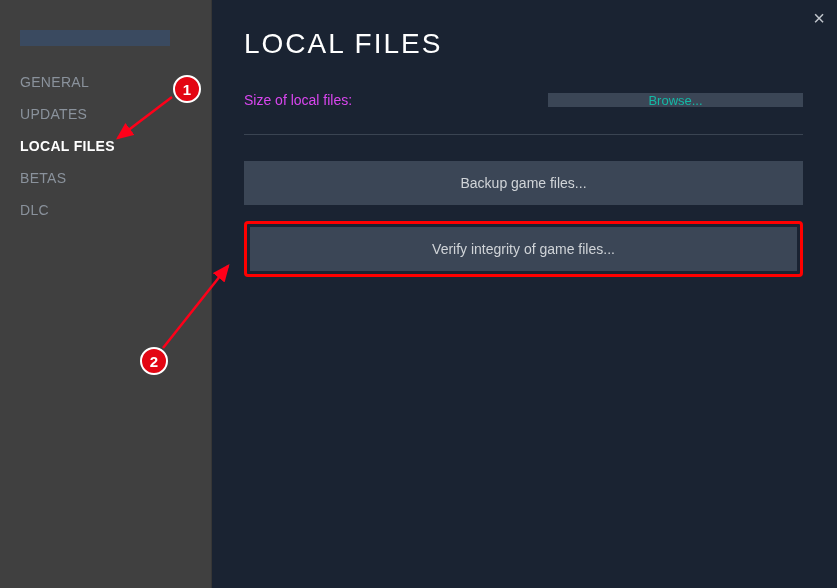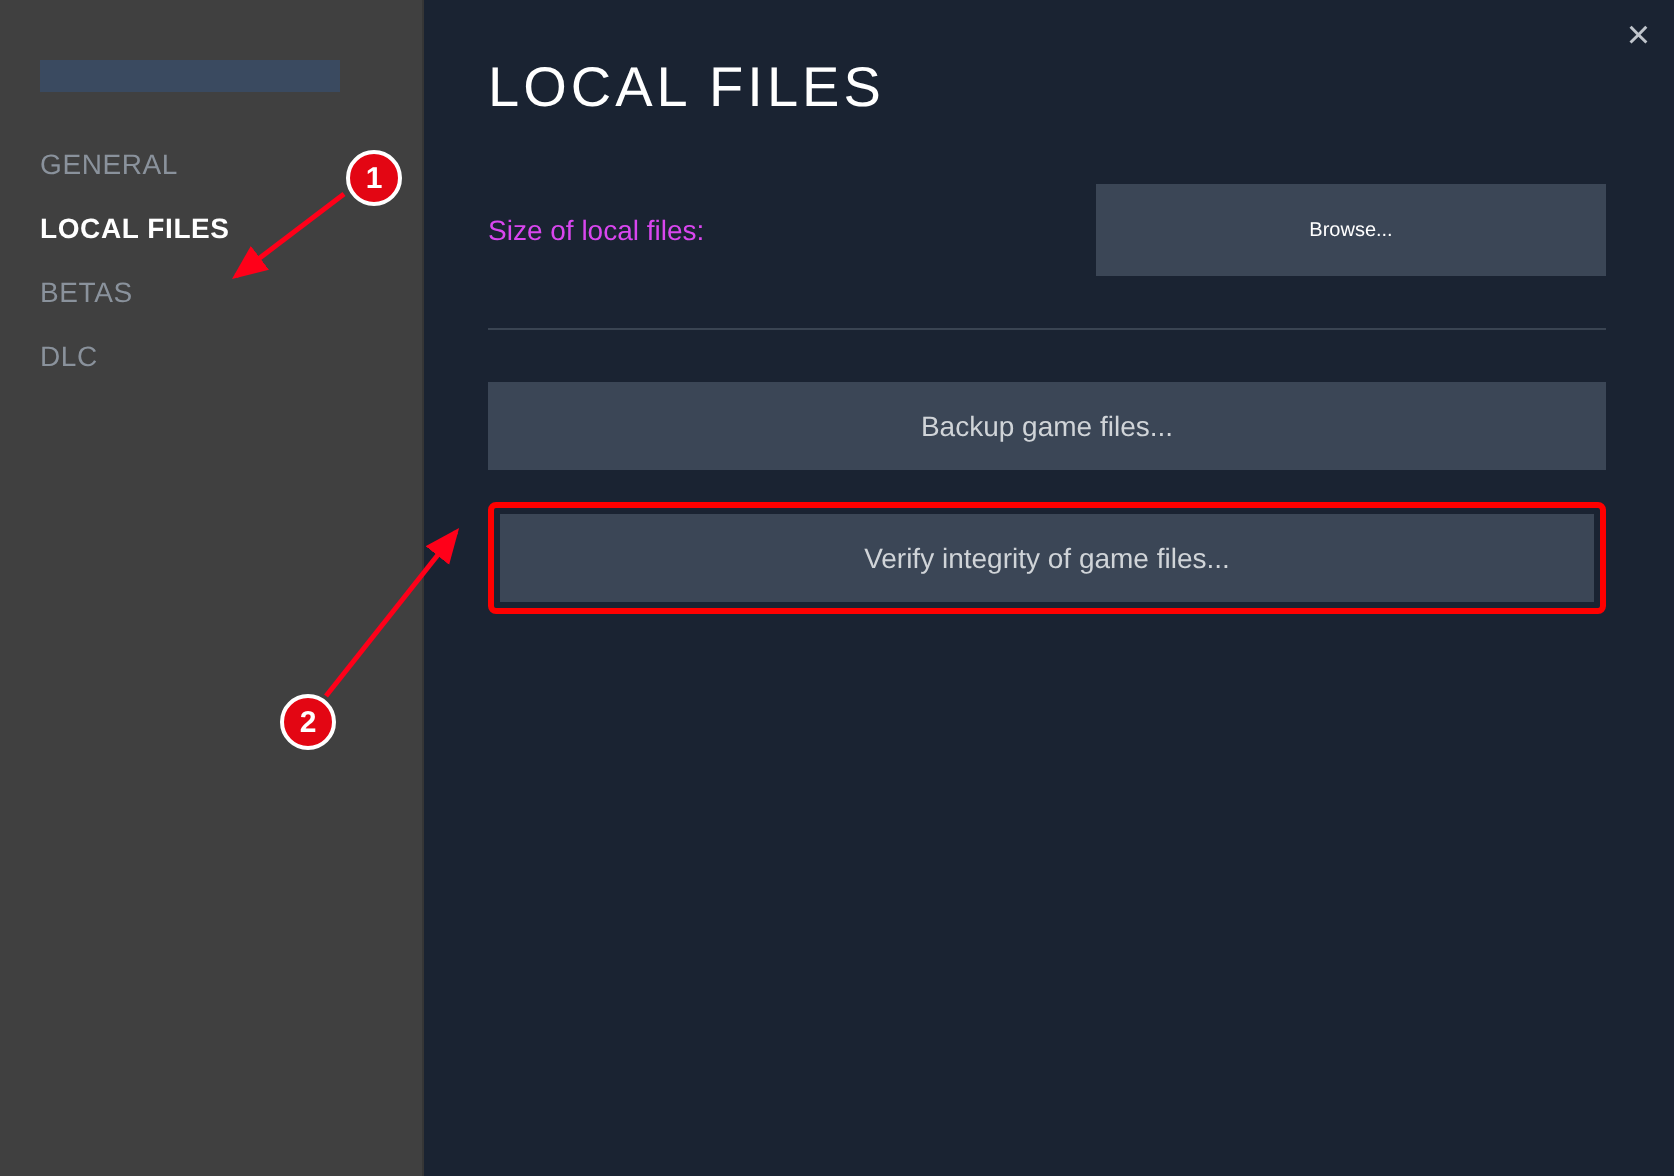--- a/index.html
+++ b/index.html
@@ -70,25 +70,25 @@
       align-items: center;
       justify-content: space-between;
       margin-bottom: 26px;
     }
     .info-label {
       color: #d946ef;
       font-size: 14px;
     }
     .browse-btn {
       background: #3b4656;
-      color: #ffffff;
+      color: #14b8a6;
       border: none;
       width: 255px;
-      height: 46px;
-      font-size: 10px;
+      height: 14px;
+      font-size: 13px;
       cursor: pointer;
       text-align: center;
     }
     .divider {
       height: 1px;
       background: #3a4452;
       margin-bottom: 26px;
     }
     .action-btn {
       display: block;
@@ -142,20 +142,21 @@
   </style>
 </head>
 <body>
 
 <div class="close-btn">×</div>
 
 <div class="container">
   <div class="sidebar">
     <div class="sidebar-search"></div>
     <div class="sidebar-item">GENERAL</div>
+    <div class="sidebar-item">UPDATES</div>
     <div class="sidebar-item active">LOCAL FILES</div>
     <div class="sidebar-item">BETAS</div>
     <div class="sidebar-item">DLC</div>
   </div>
 
   <div class="main">
     <h1 class="page-title">LOCAL FILES</h1>
 
     <div class="info-row">
       <span class="info-label">Size of local files:</span>

